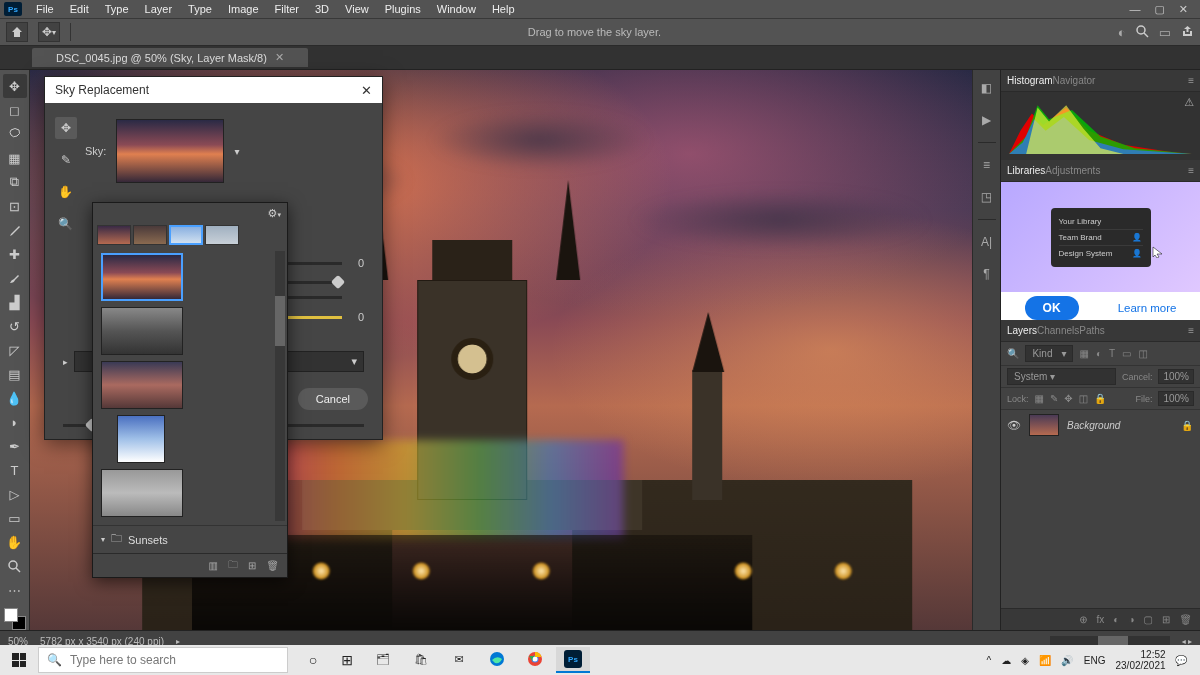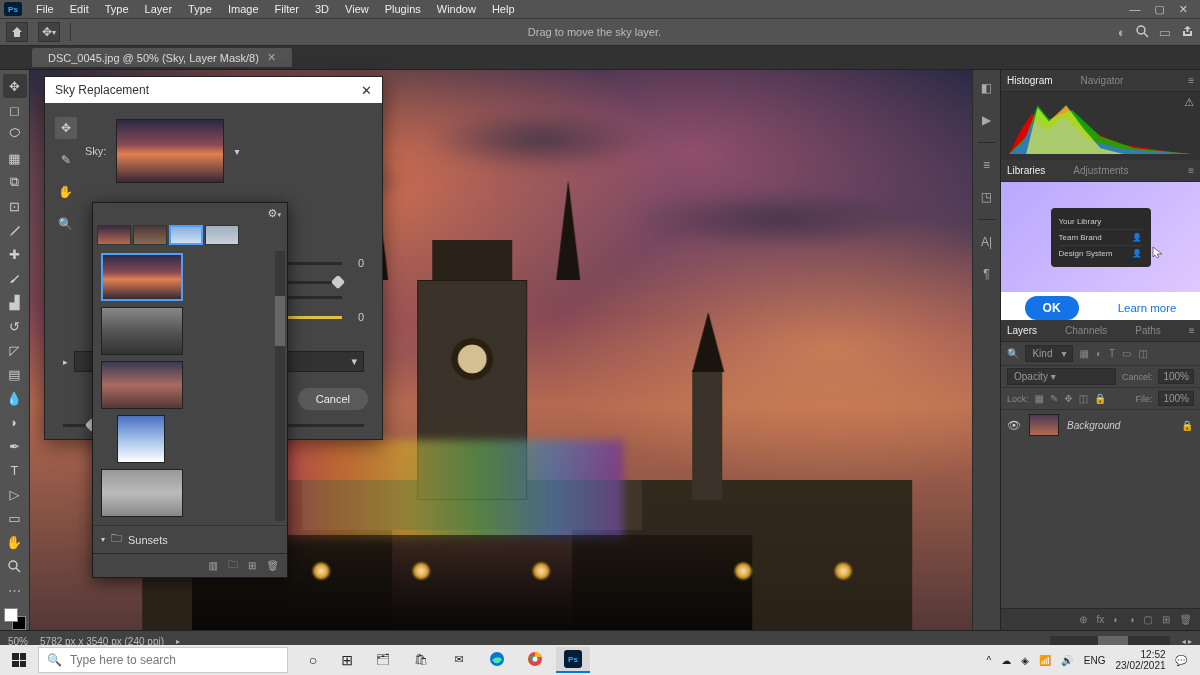--- a/index.html
+++ b/index.html
@@ -13,21 +13,21 @@
 .winctrl span { cursor: default; }
 
 
 .optionsbar { height: 28px; background: #535353; border-top: 1px solid #383838; border-bottom: 1px solid #2a2a2a; display: flex; align-items: center; padding: 0 6px; gap: 10px; }
 .home-btn, .tool-opt { width: 22px; height: 20px; background: #424242; border: 1px solid #333; display: flex; align-items: center; justify-content: center; font-size: 12px; color: #ccc; }
 .options-center { flex: 1; text-align: center; color: #bbb; }
 .options-right { display: flex; gap: 10px; font-size: 13px; color: #aaa; }
 
 
 .tabbar { height: 24px; background: #323232; border-bottom: 1px solid #222; display: flex; align-items: center; padding-left: 32px; }
-.doctab { background: #535353; padding: 3px 16px; font-size: 11px; color: #ddd; border-radius: 2px 2px 0 0; display: flex; align-items: center; gap: 8px; }
+.doctab { background: #535353; padding: 3px 24px; font-size: 11px; color: #ddd; border-radius: 2px 2px 0 0; display: flex; align-items: center; gap: 8px; }
 .doctab .x { color: #aaa; cursor: pointer; }
 
 
 .mainrow { display: flex; height: 560px; }
 
 
 .toolstrip { width: 30px; background: #535353; border-right: 1px solid #2a2a2a; display: flex; flex-direction: column; align-items: center; padding-top: 4px; gap: 0; }
 .tsitem { width: 24px; height: 24px; display: flex; align-items: center; justify-content: center; color: #ccc; font-size: 13px; border-radius: 2px; }
 .tsitem.sel { background: #3a3a3a; }
 .swatches { margin-top: 6px; position: relative; width: 22px; height: 22px; }
@@ -60,21 +60,21 @@
 .side-spire { position:absolute; bottom:258px; right:-72px; width:0;height:0; border-left:16px solid transparent; border-right:16px solid transparent; border-bottom:60px solid #1a140e;}
 .rainbowlight { position: absolute; bottom: 90px; left: 50%; transform: translateX(-58%); width: 360px; height: 100px; background: linear-gradient(90deg, #c02060, #e07020, #e0c020, #40c040, #2080e0, #6020c0); opacity: 0.5; mix-blend-mode: screen; filter: blur(4px); }
 .canopy { position: absolute; bottom: 0; left: -100px; right: -100px; height: 95px; background: linear-gradient(180deg, rgba(20,15,10,0.6) 0%, #0a0806 100%); }
 .lamp { position:absolute; bottom:50px; width:18px; height:18px; border-radius:50%; background: radial-gradient(circle,#ffe8b0,#cc9020 60%, transparent 70%); filter:blur(1px);}
 
 
 .rightcol { width: 200px; background: #424242; border-left: 1px solid #222; display: flex; flex-direction: column; }
 .rightdock { width: 28px; background: #424242; border-left: 1px solid #2a2a2a; display:flex; flex-direction:column; align-items:center; padding-top:6px; gap:8px; }
 .rightdock .di { width:24px; height:24px; display:flex; align-items:center; justify-content:center; color:#aaa; font-size:12px;}
 .rdivider{ width:18px; height:1px; background:#2a2a2a; margin:2px 0;}
-.panel-tabs { height: 22px; display: flex; align-items: center; padding: 0 6px; gap: 28px; border-bottom: 1px solid #2a2a2a; background:#383838;}
+.panel-tabs { height: 22px; display: flex; align-items: center; padding: 0 6px; gap: 0; border-bottom: 1px solid #2a2a2a; background:#383838;}
 .panel-tab { font-size: 10px; color: #888; }
 .panel-tab.active { color: #eee; }
 .panel-menu { margin-left: auto; color: #999; font-size: 10px; }
 
 .histo { height: 68px; background: #323232; position: relative; padding: 4px 8px; }
 .histo svg { width: 100%; height: 58px; }
 .warn-tri { position:absolute; top:4px; right:6px; color:#aaa; font-size:11px;}
 
 .libpromo { background: #fff; color: #333; margin: 0; position:relative; }
 .libpromo-hero { height: 110px; background: linear-gradient(135deg, #b8a8ff, #e0c8ff); display:flex; align-items:center; justify-content:center; position:relative;}
@@ -384,21 +384,21 @@
           </div>
         <div class="filter-icons">
           <span>▦</span>
           <span>◐</span>
           <span>T</span>
           <span>▭</span>
           <span>◫</span>
         </div>
       </div>
       <div class="blend-row">
-        <div class="blend-dd"><span>Opacity</span> ▾</div>
+        <div class="blend-dd"><span>System</span> ▾</div>
         <span class="opac-lbl">Cancel:</span>
         <span class="opac-val">100%</span>
       </div>
       <div class="lock-row">
         <span>Lock:</span>
         <div class="lock-icons">
           <span>▦</span>
           <span>✎</span>
           <span>✥</span>
           <span>◫</span>

